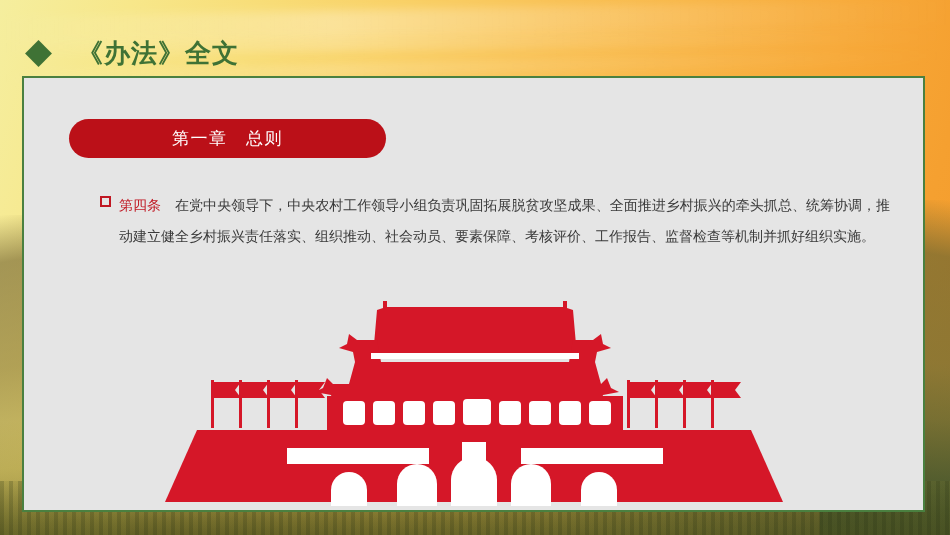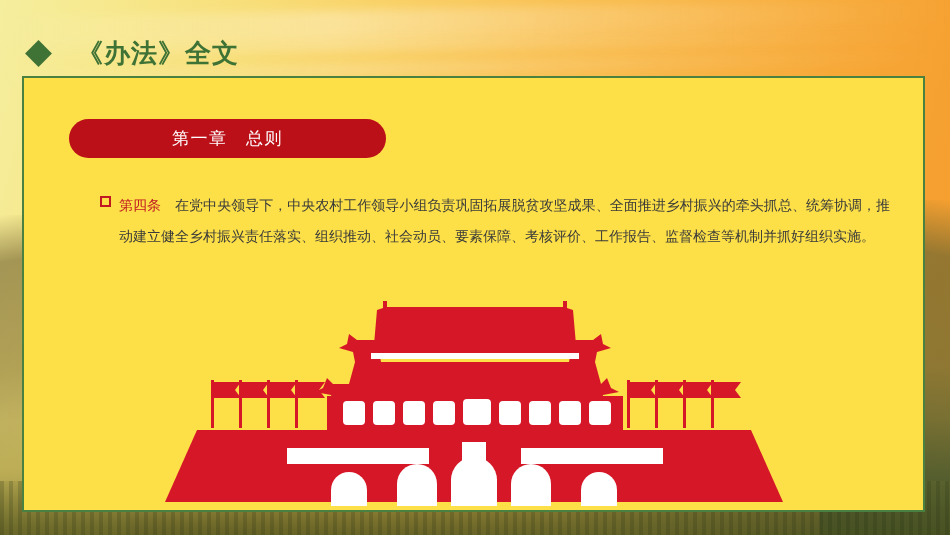--- a/index.html
+++ b/index.html
@@ -111,21 +111,21 @@
     white-space: nowrap;
   }
 
   
   .card {
     position: absolute;
     left: 22px;
     top: 76px;
     width: 903px;
     height: 436px;
-    background: #fde047;
+    background: #e5e5e5;
     border: 2px solid #4a8040;
     box-sizing: border-box;
   }
 
   
   .chapter-pill {
     position: absolute;
     left: 45px;
     top: 41px;
     width: 317px;

